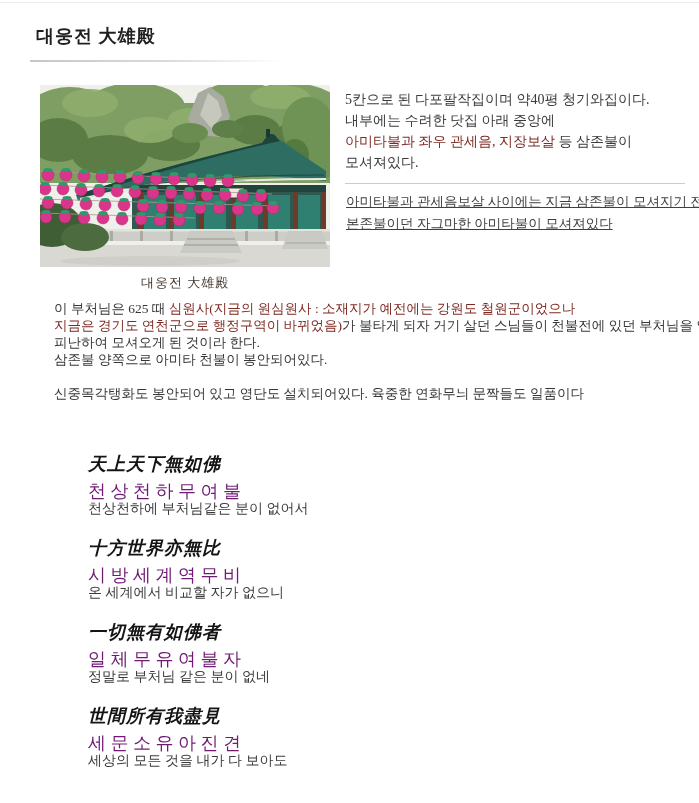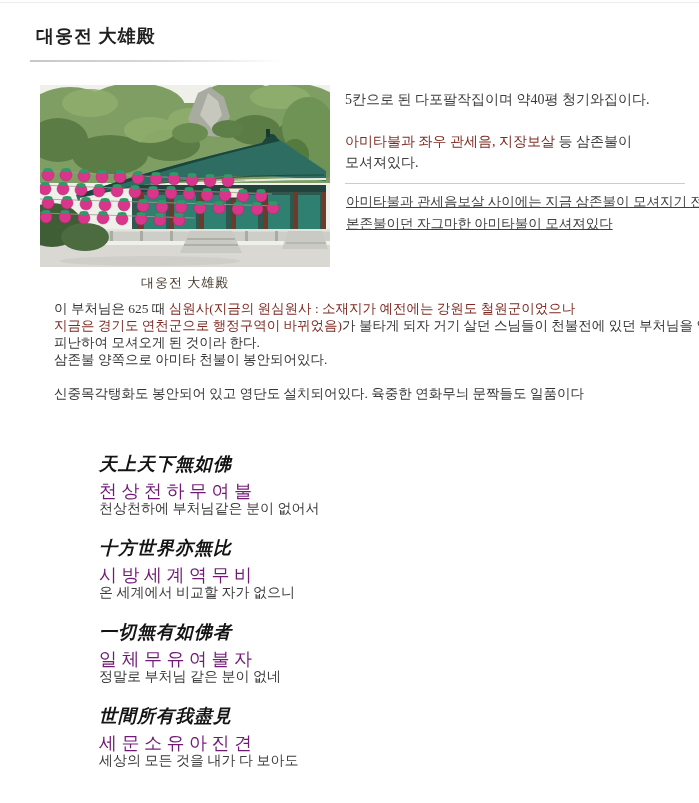--- a/index.html
+++ b/index.html
@@ -30,21 +30,21 @@
   .rule-right{position:absolute;top:183px;left:345px;width:340px;height:1px;background:#cccccc;}
   .note{
     position:absolute;top:191px;left:346px;width:350px;
     font-size:13.5px;line-height:22px;color:#404040;white-space:nowrap;text-decoration:underline;
   }
   .body-text{
     position:absolute;top:300px;left:54px;width:640px;
     font-size:13.5px;line-height:17px;color:#363636;white-space:nowrap;
   }
   .verses{position:absolute;top:452px;left:88px;width:420px;}
-  .verse{margin:0 0 18px 11px;}
+  .verse{margin:0 0 18px 0;}
   .hanja{
     margin:0;font-size:18px;font-weight:bold;font-style:italic;color:#141414;
     line-height:24px;letter-spacing:1px;white-space:nowrap;
   }
   .reading{
     margin:6px 0 0 0;font-size:18px;color:#701a75;
     line-height:18px;white-space:nowrap;
   }
   .transl{
     margin:0;font-size:14px;color:#3a3a3a;
@@ -216,21 +216,21 @@
         <use href="#ltn" x="120" y="135"></use>
           <use href="#ltn" x="139" y="135"></use>
       </g>
     </svg>
   </figure>
 
   <div class="caption">대웅전 大雄殿</div>
 
   <div class="intro">
     <span>5칸으로 된 다포팔작집이며 약40평 청기와집이다.</span><br>
-    <br>
+    <span> 내부에는 수려한 닷집 아래 중앙에</span><br>
     <span class="red">아미타불과 좌우 관세음, 지장보살</span><span> 등 삼존불이</span><br>
     <span>모셔져있다.</span>
   </div>
 
   <div class="rule-right"></div>
 
   <div class="note">
     <span>아미타불과 관세음보살 사이에는 지금 삼존불이 모셔지기 전</span><br>
     <span>본존불이던 자그마한 아미타불이 모셔져있다</span>
   </div>

